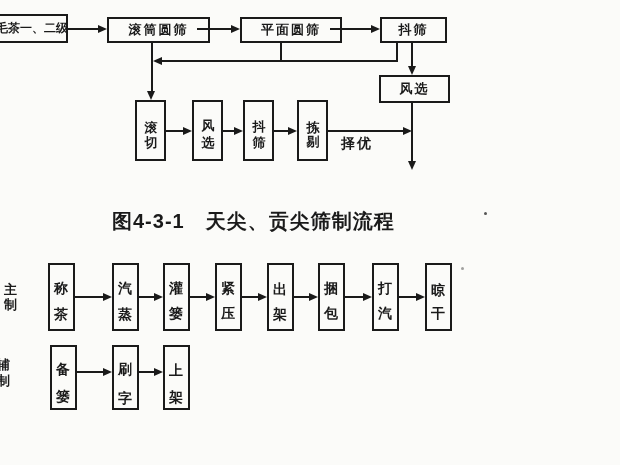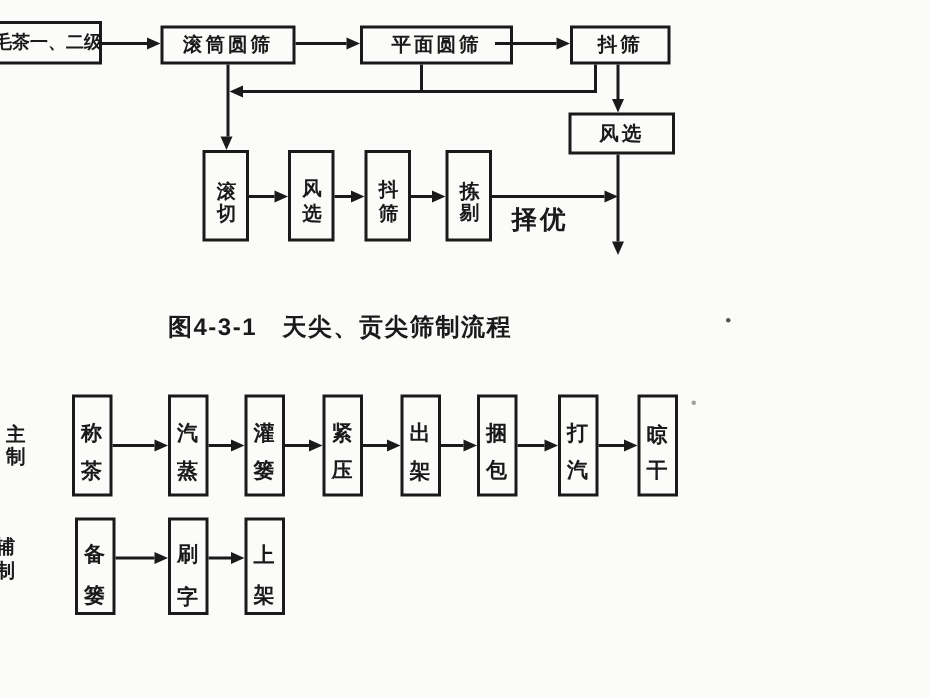--- a/index.html
+++ b/index.html
@@ -17,34 +17,34 @@
   .v2 span { letter-spacing:25px; padding-top:5px; font-size:14px; } 
   .v3 span { letter-spacing:27px; padding-top:4px; font-size:14px; } 
 
   .hline { position:absolute; height:2px; background:var(--ink); }
   .vline { position:absolute; width:2px; background:var(--ink); }
   .arr { position:absolute; width:0; height:0; }
   .arr.r { border-top:4px solid transparent; border-bottom:4px solid transparent; border-left:9px solid var(--ink); }
   .arr.l { border-top:4px solid transparent; border-bottom:4px solid transparent; border-right:9px solid var(--ink); }
   .arr.d { border-left:4px solid transparent; border-right:4px solid transparent; border-top:9px solid var(--ink); }
 
-  .floating-label { position:absolute; font-weight:bold; font-size:17px; letter-spacing:2px; }
-  .caption { position:absolute; font-weight:bold; font-size:16px; letter-spacing:1px; }
+  .floating-label { position:absolute; font-weight:bold; font-size:14px; letter-spacing:2px; }
+  .caption { position:absolute; font-weight:bold; font-size:20px; letter-spacing:1px; }
   .side-label { position:absolute; font-weight:bold; font-size:13px; }
   .side-label span { writing-mode:vertical-rl; text-orientation:upright; letter-spacing:16px; display:block; }
   .speck { position:absolute; width:3px; height:3px; border-radius:50%; background:#555; }
 </style>
 </head>
 <body>
 
 <div class="page">
 
   <div class="node" style="left:-14px; top:14px; width:82px; height:29px; font-size:12px; padding-left:10px;">毛茶一、二级</div>
 
-  <div class="node wide" style="left:107px; top:17px; width:90px; height:26px;">滚筒圆筛</div>
+  <div class="node wide" style="left:107px; top:17px; width:103px; height:26px;">滚筒圆筛</div>
 
   <div class="node wide" style="left:240px; top:17px; width:102px; height:26px;">平面圆筛</div>
 
   <div class="node wide" style="left:380px; top:17px; width:67px; height:26px;">抖筛</div>
 
   <div class="node wide" style="left:379px; top:75px; width:71px; height:28px;">风选</div>
 
 
   <div class="node vnode v1" style="left:135px; top:100px; width:31px; height:61px;">
       <span>滚切</span>

